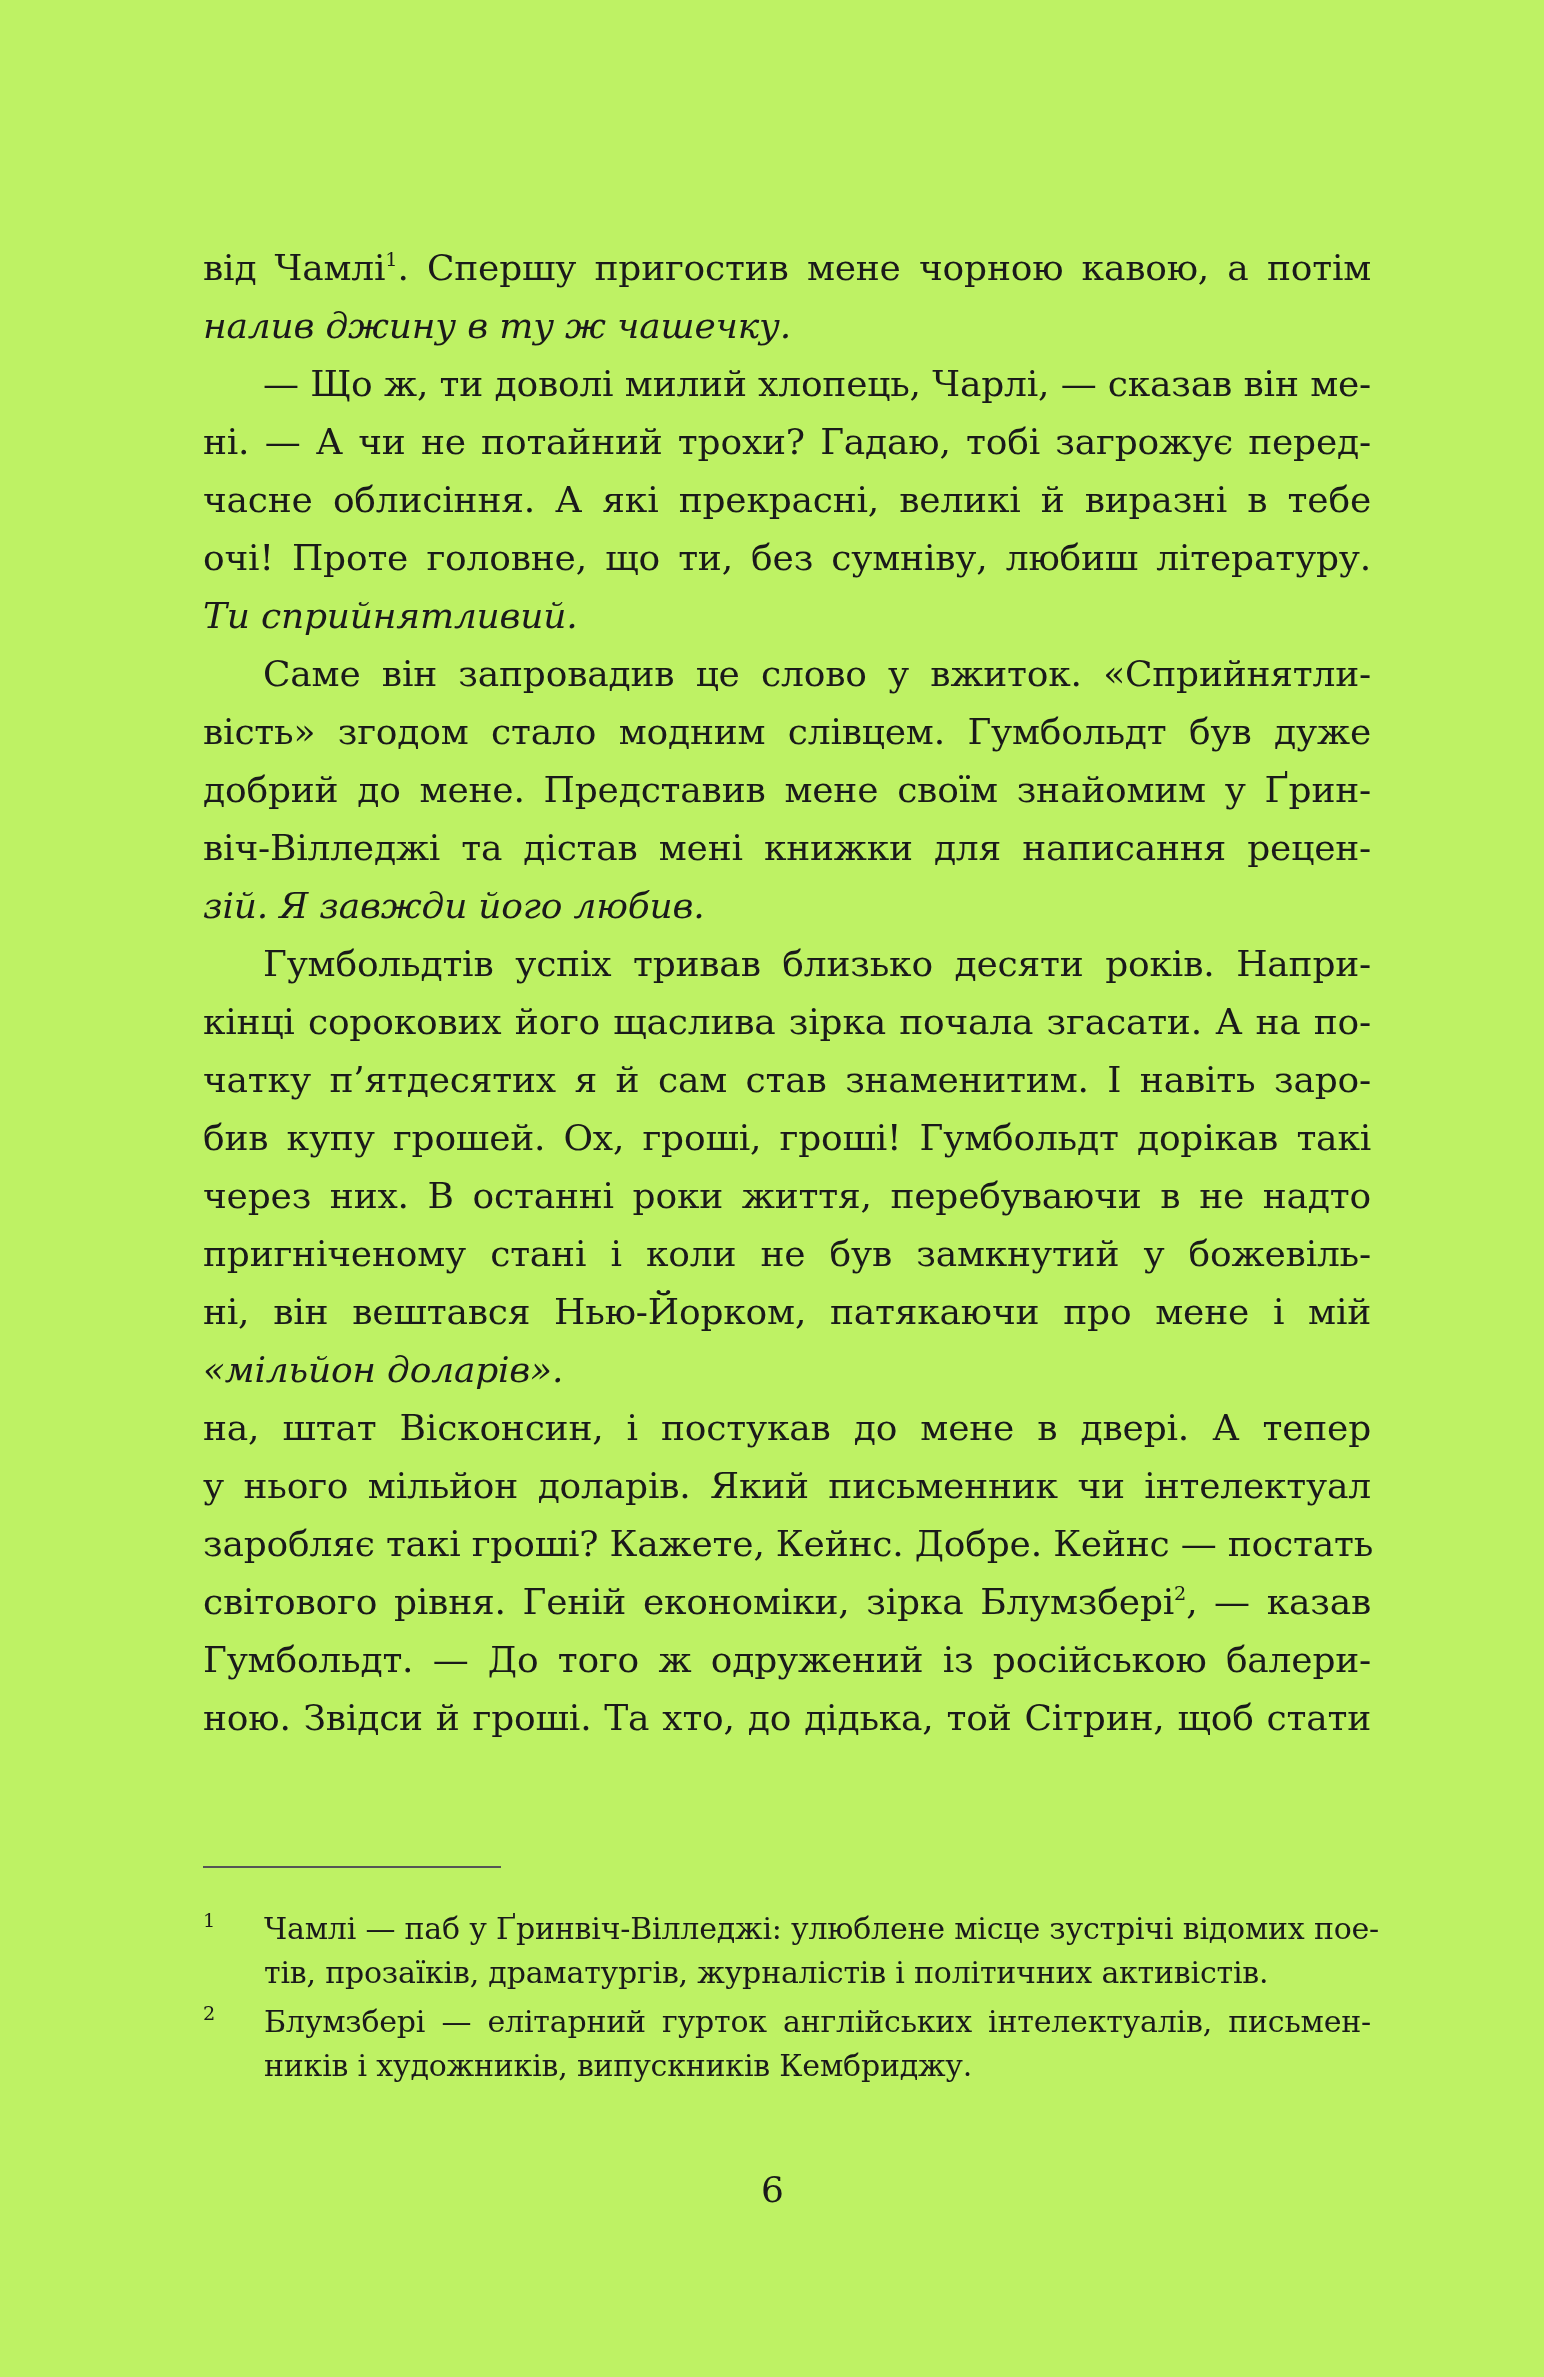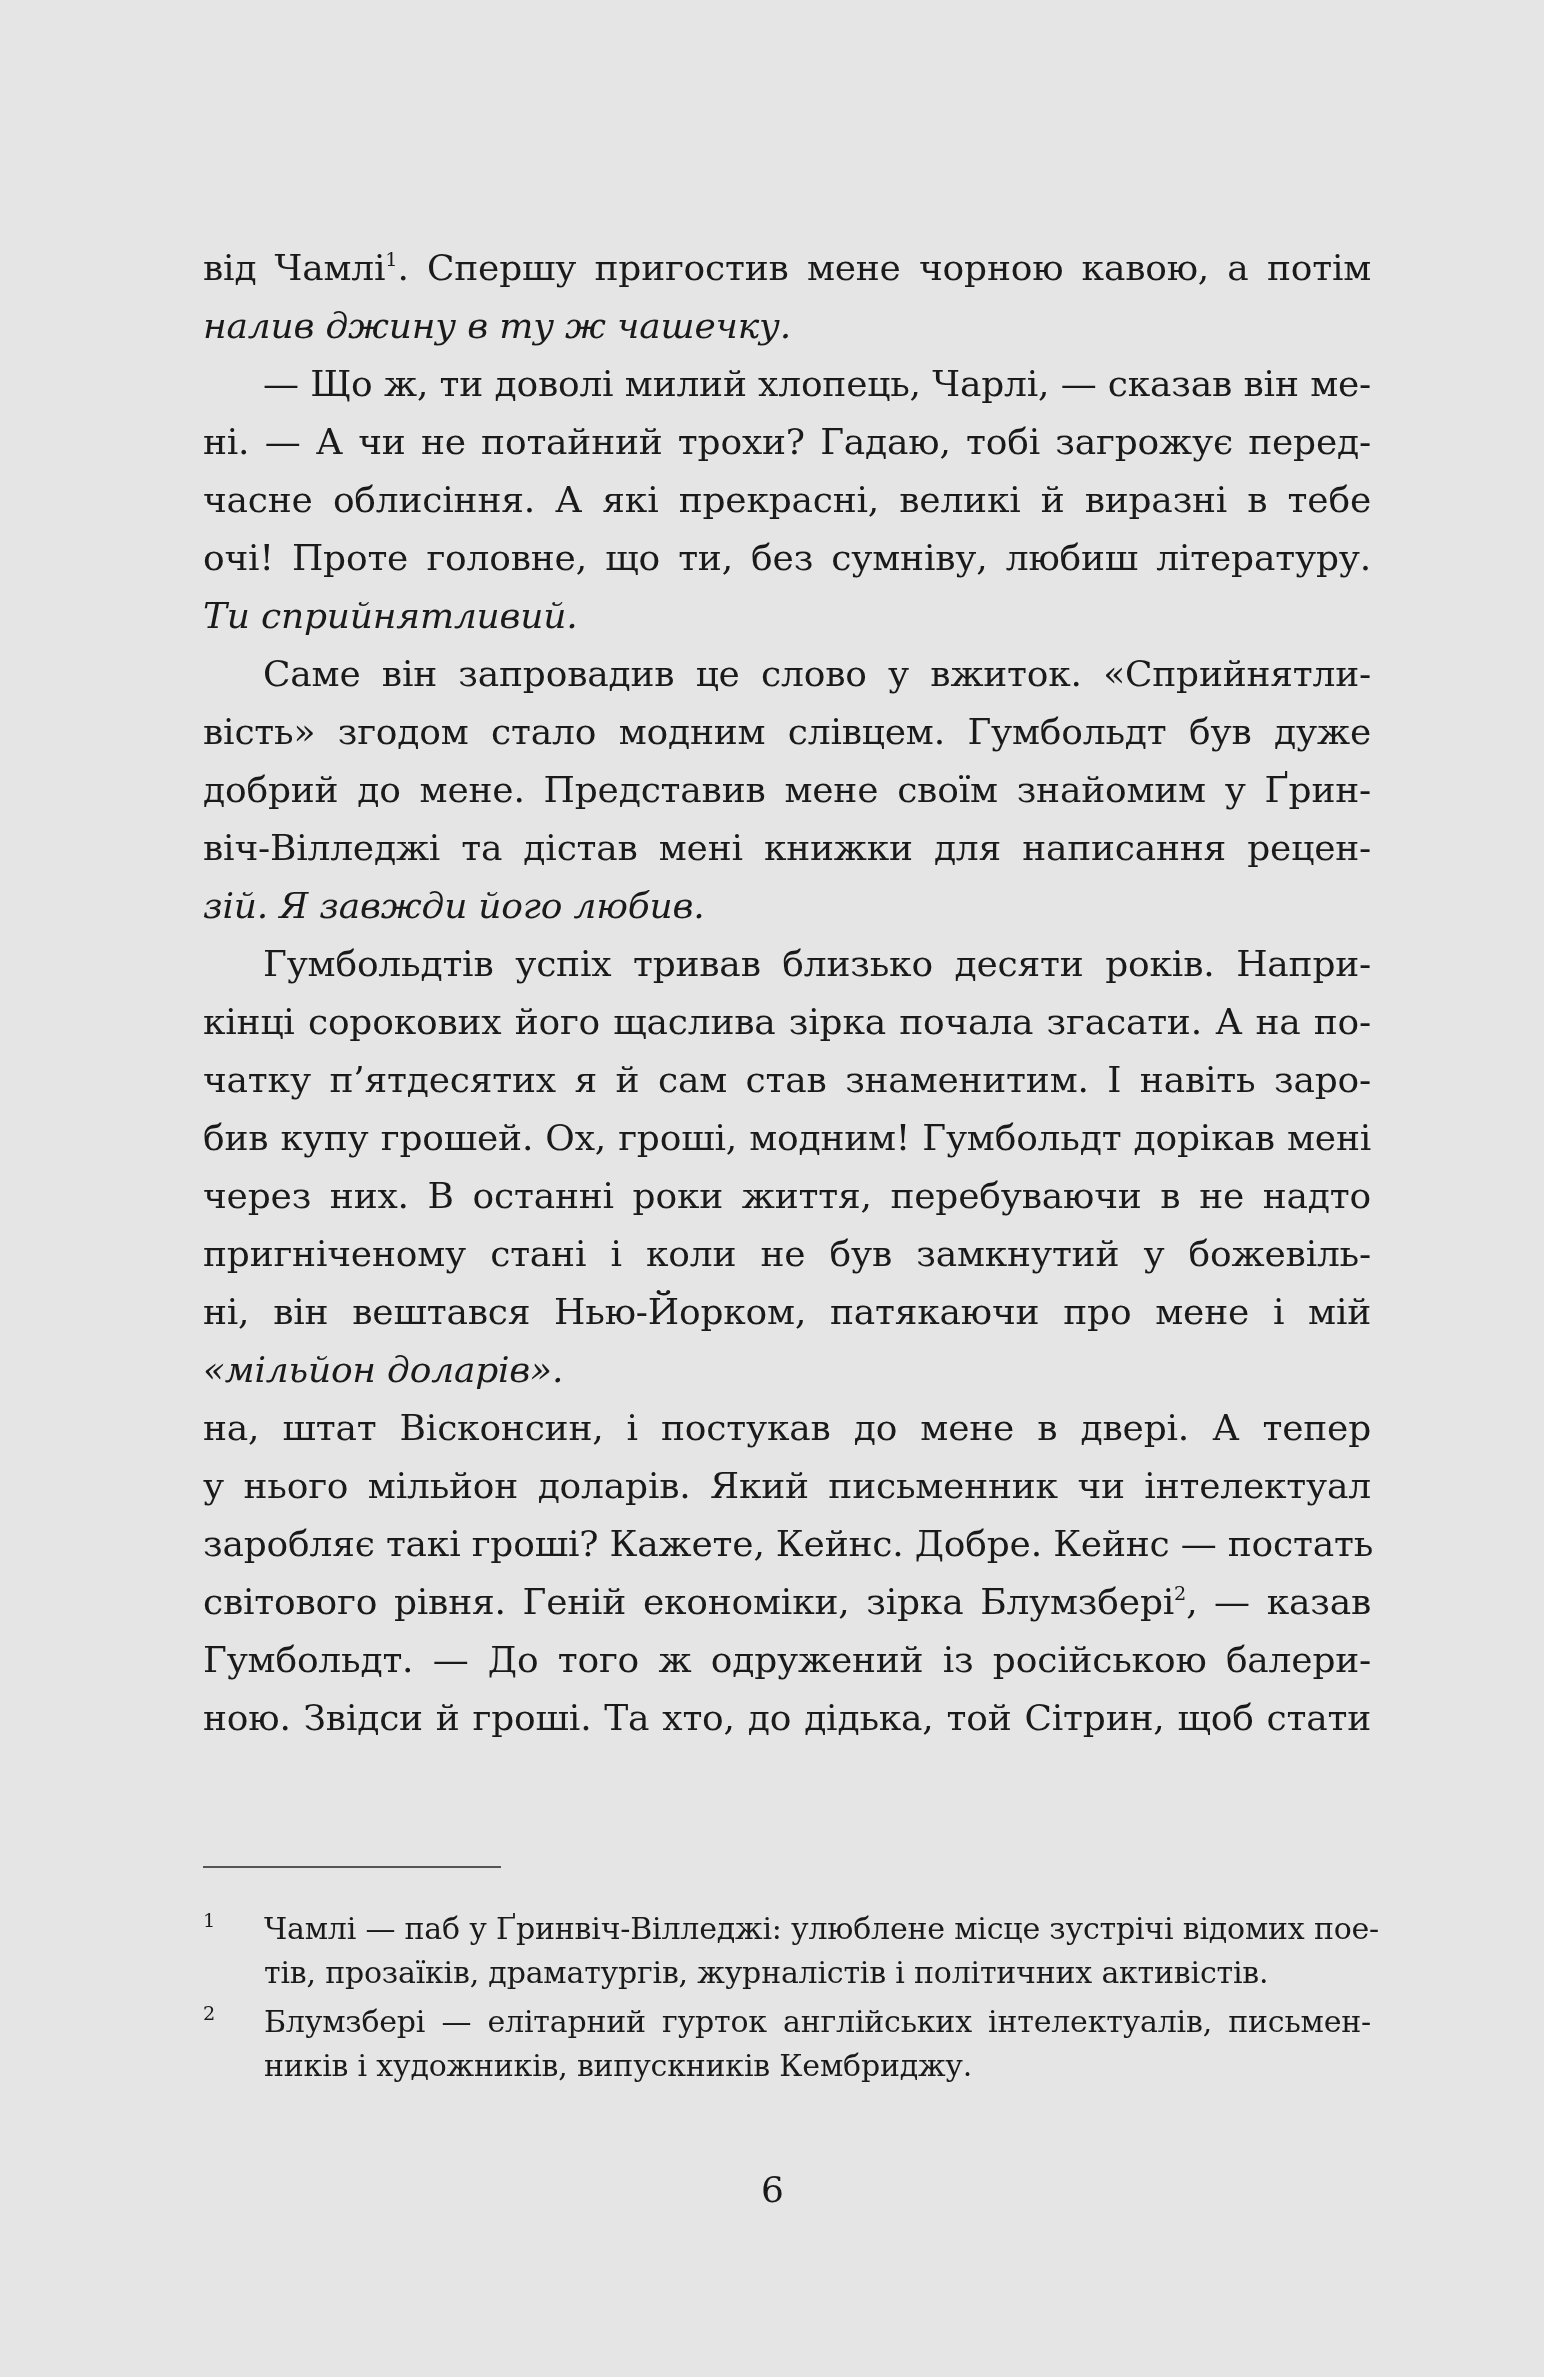--- a/index.html
+++ b/index.html
@@ -13,21 +13,21 @@
       position: relative;
       overflow: hidden;
       color: #1a1a1a;
       font-family: "DejaVu Serif", "Liberation Serif", serif;
     }
     .page {
       position: absolute;
       left: 0; top: 0;
       width: 1545px;
       height: 2377px;
-      background: #e5e5e5;
+      background: #bef264;
     }
     .body-text {
       position: absolute;
       left: 203px;
       top: 239px;
       width: 1168px;
     }
     .line {
       display: block;
       height: 58px;
@@ -115,21 +115,21 @@
       <div class="line"><span>очі! Проте головне, що ти, без сумніву, любиш літературу.</span></div>
       <div class="line last"><span>Ти сприйнятливий.</span></div>
       <div class="line indent"><span>Саме він запровадив це слово у вжиток. «Сприйнятли-</span></div>
       <div class="line"><span>вість» згодом стало модним слівцем. Гумбольдт був дуже</span></div>
       <div class="line"><span>добрий до мене. Представив мене своїм знайомим у Ґрин-</span></div>
       <div class="line"><span>віч-Вілледжі та дістав мені книжки для написання рецен-</span></div>
       <div class="line last"><span>зій. Я завжди його любив.</span></div>
       <div class="line indent"><span>Гумбольдтів успіх тривав близько десяти років. Напри-</span></div>
       <div class="line"><span>кінці сорокових його щаслива зірка почала згасати. А на по-</span></div>
       <div class="line"><span>чатку п’ятдесятих я й сам став знаменитим. І навіть заро-</span></div>
-      <div class="line"><span>бив купу грошей. Ох, гроші, модним! Гумбольдт дорікав мені</span></div>
+      <div class="line"><span>бив купу грошей. Ох, гроші, гроші! Гумбольдт дорікав такі</span></div>
       <div class="line"><span>через них. В останні роки життя, перебуваючи в не надто</span></div>
       <div class="line"><span>пригніченому стані і коли не був замкнутий у божевіль-</span></div>
       <div class="line"><span>ні, він вештався Нью-Йорком, патякаючи про мене і мій</span></div>
       <div class="line last"><span>«мільйон доларів».</span></div>
       <div class="line"><span>на, штат Вісконсин, і постукав до мене в двері. А тепер</span></div>
       <div class="line"><span>у нього мільйон доларів. Який письменник чи інтелектуал</span></div>
       <div class="line"><span>заробляє такі гроші? Кажете, Кейнс. Добре. Кейнс — постать</span></div>
       <div class="line"><span>світового рівня. Геній економіки, зірка Блумзбері</span><sup class="fnref">2</sup><span>, — казав</span></div>
       <div class="line"><span>Гумбольдт. — До того ж одружений із російською балери-</span></div>
       <div class="line"><span>ною. Звідси й гроші. Та хто, до дідька, той Сітрин, щоб стати</span></div>

